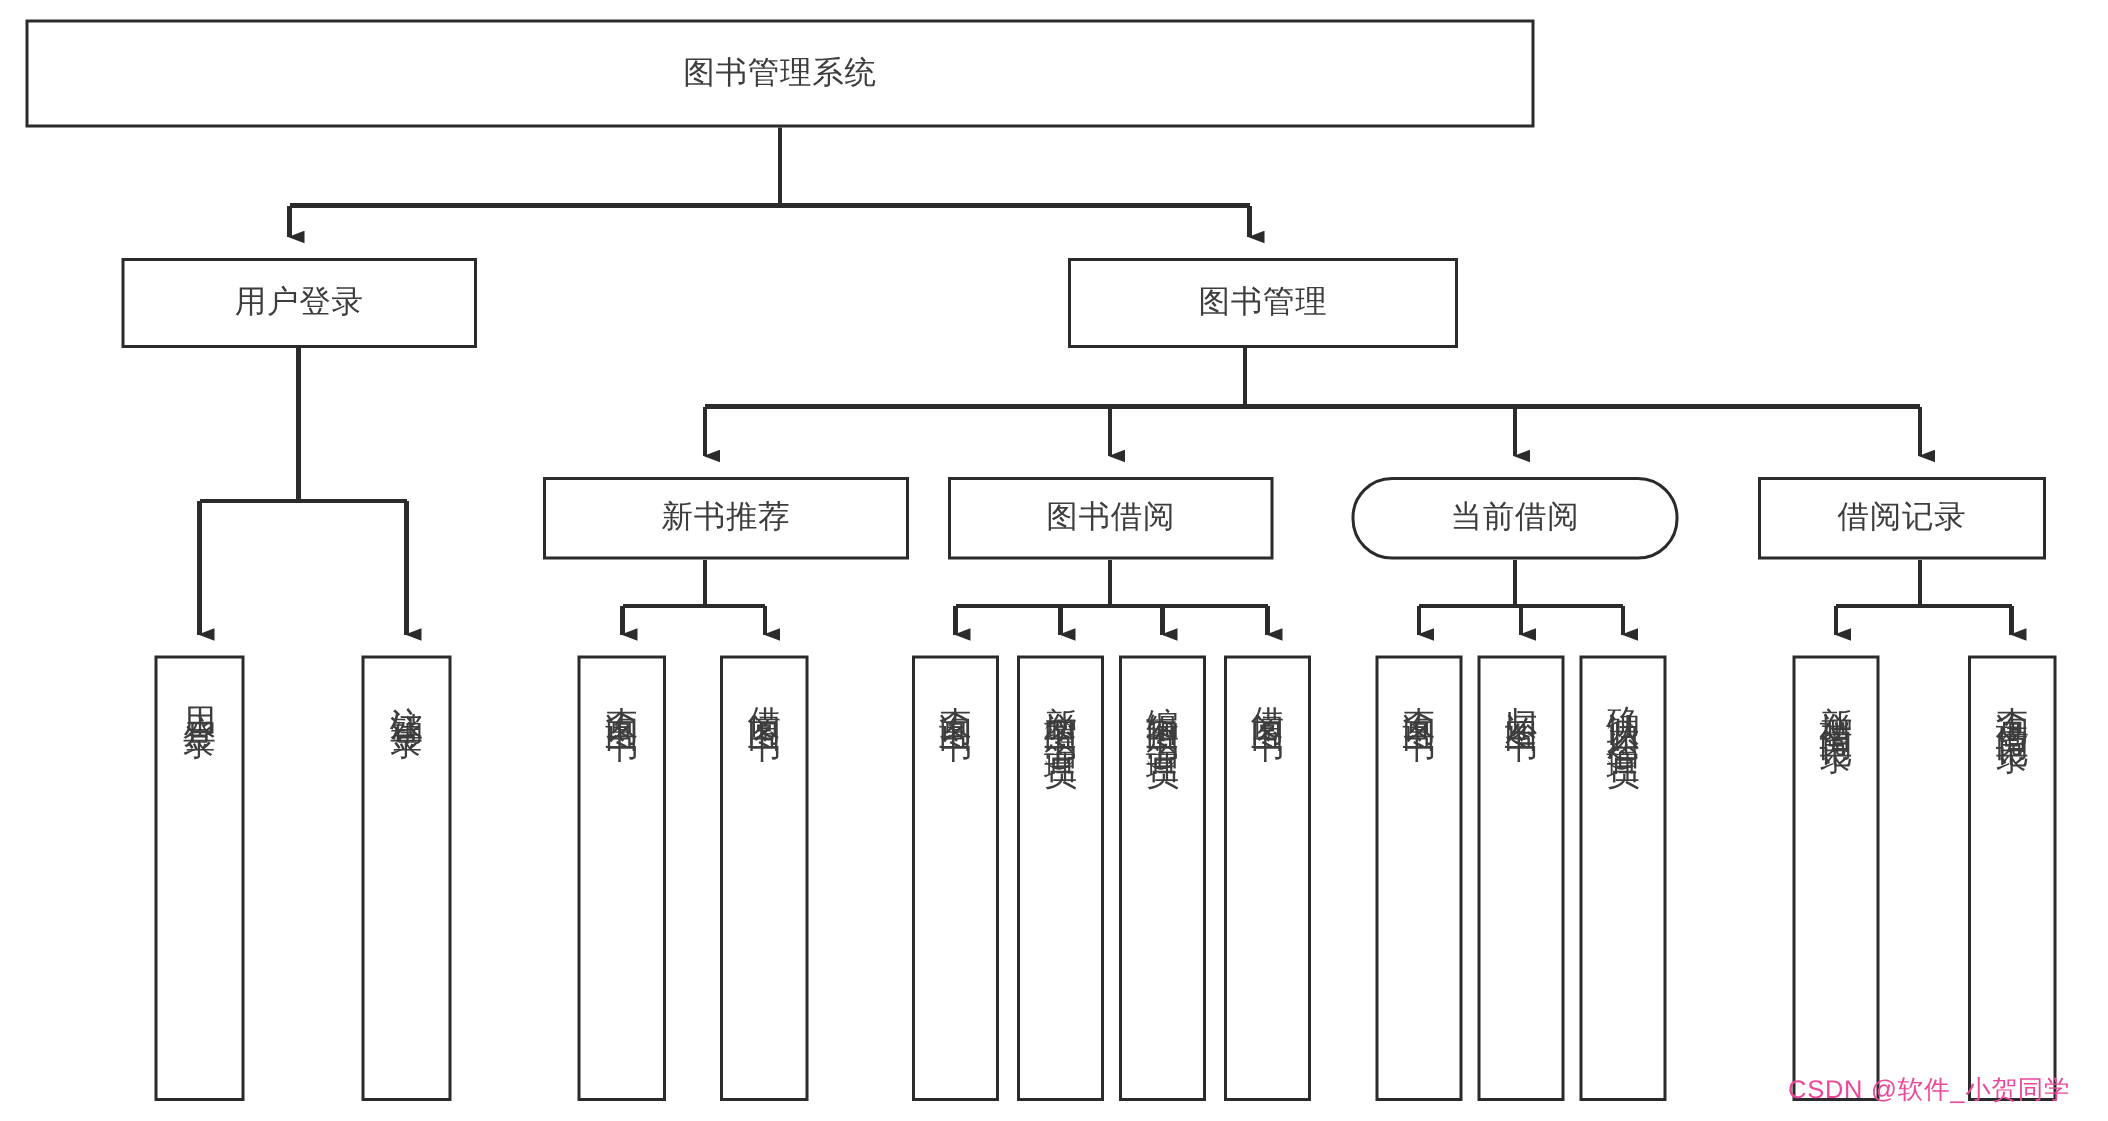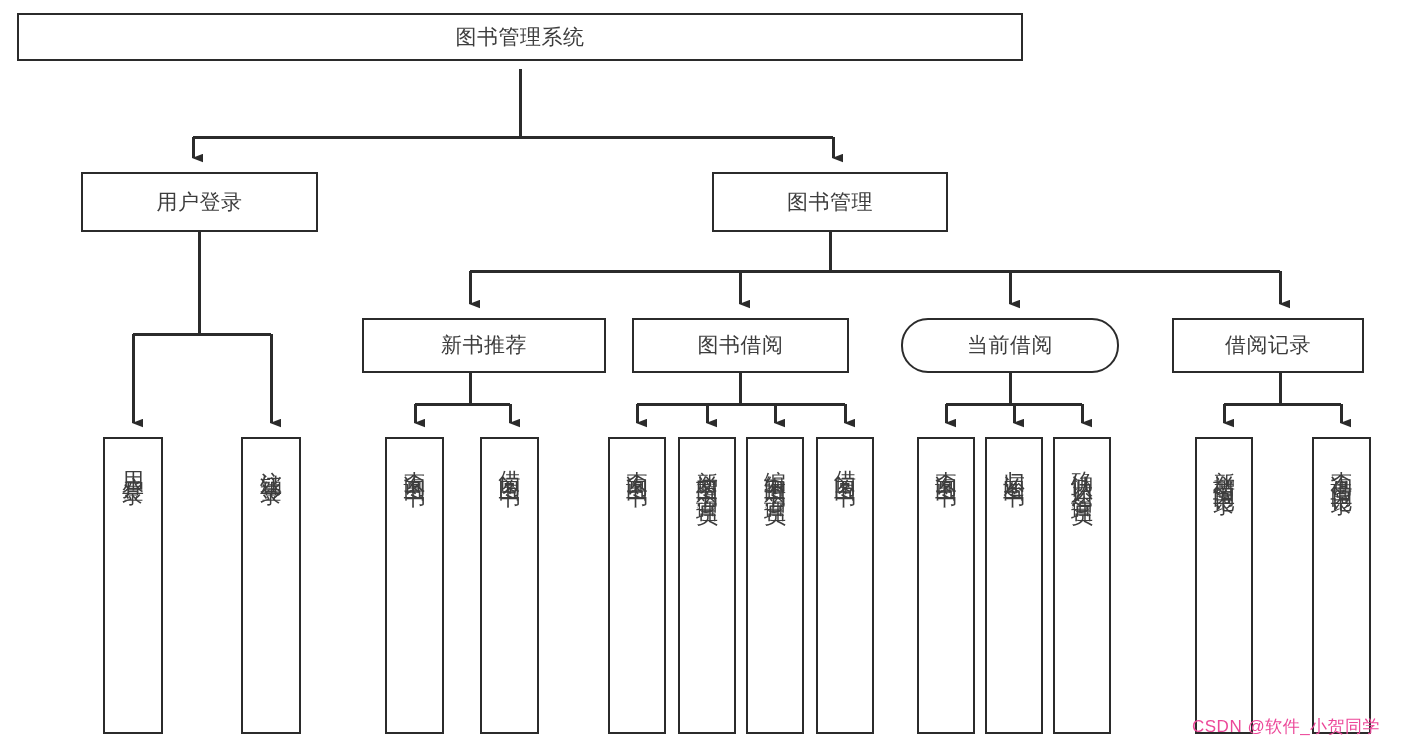--- a/index.html
+++ b/index.html
@@ -115,28 +115,28 @@
       <path d="M1014,404 L1014,423" marker-end="url(#arrow)"></path>
       <path d="M1082,404 L1082,423" marker-end="url(#arrow)"></path>
 
       <path d="M1280,373 L1280,404"></path>
       <path d="M1224,404 L1341,404"></path>
       <path d="M1224,404 L1224,423" marker-end="url(#arrow)"></path>
       <path d="M1341,404 L1341,423" marker-end="url(#arrow)"></path>
     </g>
   </svg>
 
-  <div class="node-box" id="node-root" style="left: 17px; top: 13px; width: 1006px; height: 48px;">
+  <div class="node-box" id="node-root" style="left: 17px; top: 13px; width: 1006px; height: 72px;">
     <span class="node-label">图书管理系统</span>
   </div>
 
   <div class="node-box" id="node-l2-0" style="left: 81px; top: 172px; width: 237px; height: 60px;">
     <span class="node-label">用户登录</span>
   </div>
-  <div class="node-box" id="node-l2-1" style="left: 712px; top: 172px; width: 236px; height: 60px;">
+  <div class="node-box" id="node-l2-1" style="left: 712px; top: 172px; width: 260px; height: 60px;">
     <span class="node-label">图书管理</span>
   </div>
 
   <div class="node-box" id="node-l3-0" style="left: 362px; top: 318px; width: 244px; height: 55px;">
     <span class="node-label">新书推荐</span>
   </div>
   <div class="node-box" id="node-l3-1" style="left: 632px; top: 318px; width: 217px; height: 55px;">
     <span class="node-label">图书借阅</span>
   </div>
   <div class="node-box" id="node-l3-2" style="left: 901px; top: 318px; width: 218px; height: 55px; border-radius: 27px;">

